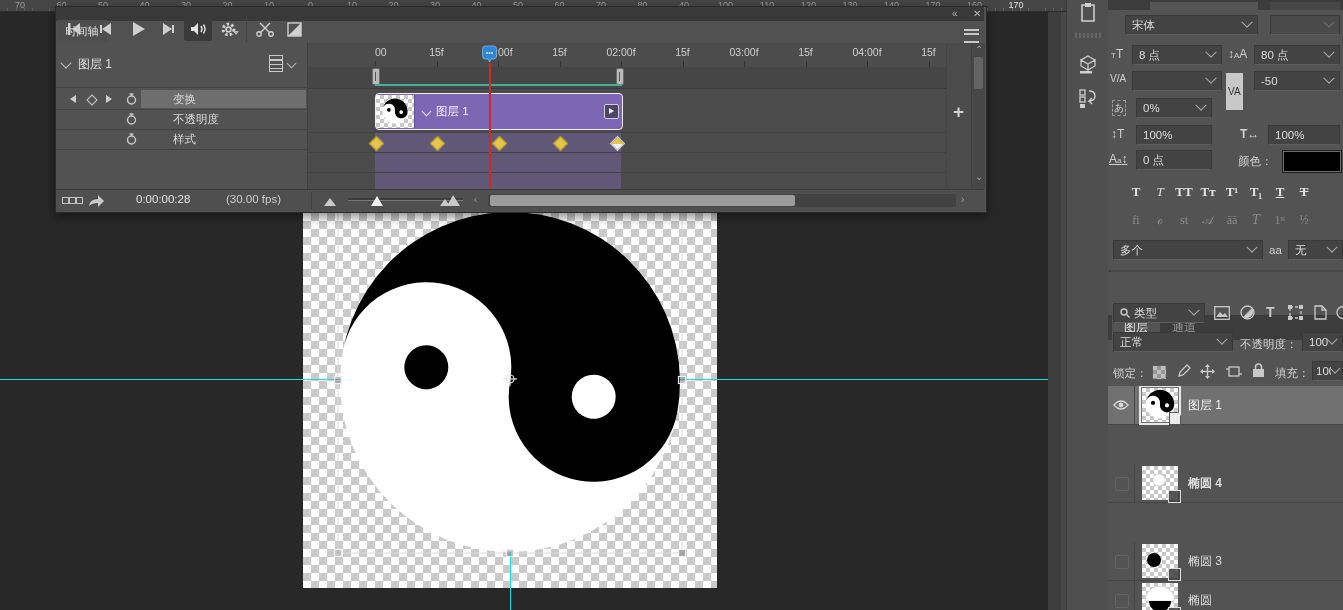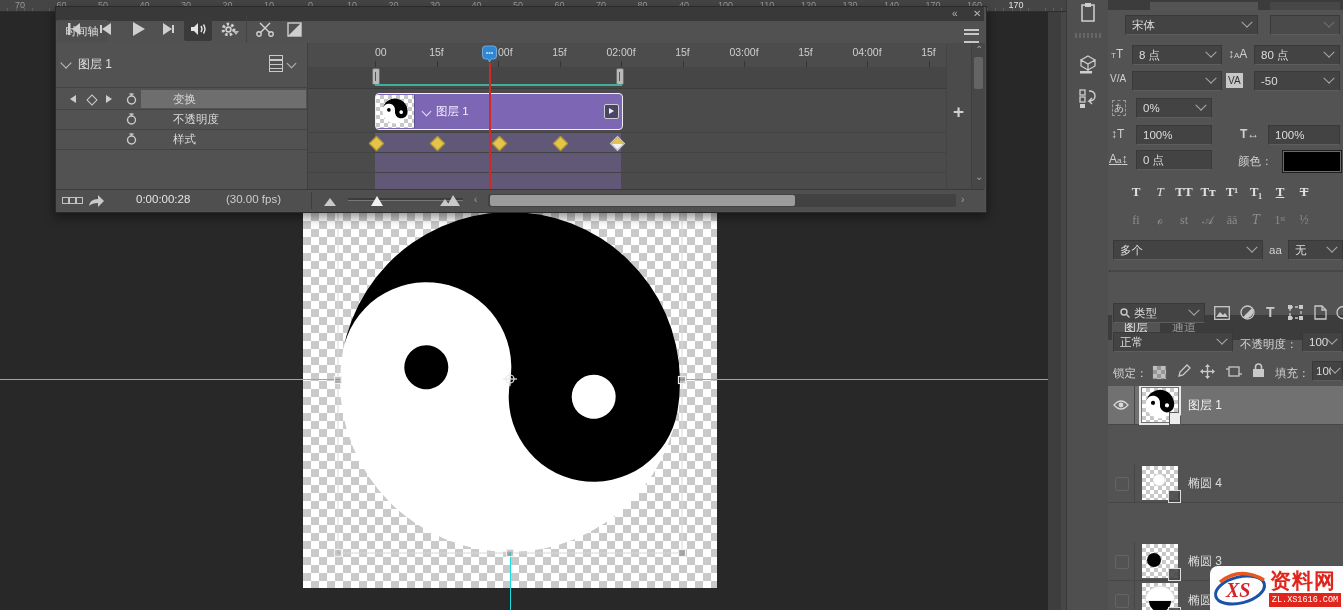--- a/index.html
+++ b/index.html
@@ -455,21 +455,21 @@
     <div class="inp" style="left:146px;top:45px;width:86px">
       <span class="cv">80 点</span>
         <span class="dcaret"></span>
     </div>
 
     <span class="cico" style="left:2px;top:73px;font-size:10px">V/A<br></span>
     <div class="inp" style="left:24px;top:71px;width:90px">
       <span class="cv"></span>
         <span class="dcaret"></span>
     </div>
-    <span class="cico" style="left:118px;top:73px;font-size:10px;background:#c8c8c8;color:#333;padding:2px 2px">VA</span>
+    <span class="cico" style="left:118px;top:73px;font-size:10px;background:#c8c8c8;color:#333;padding:13px 2px">VA</span>
     <div class="inp" style="left:146px;top:71px;width:86px">
       <span class="cv">-50</span>
         <span class="dcaret"></span>
     </div>
 
     <span class="cico" style="left:4px;top:100px;font-size:10px;border:1px dashed #9a9a9a;padding:0 1px">あ</span>
     <div class="inp" style="left:28px;top:98px;width:76px">
       <span class="cv">0%</span>
         <span class="dcaret"></span>
     </div>
@@ -598,21 +598,21 @@
               <g transform="rotate(10 18 17)">
                 <path d="M3,17 A15,15 0 0 1 33,17 A7.5,7.5 0 0 1 18,17 A7.5,7.5 0 0 0 3,17 Z" fill="#000"></path>
                 <circle cx="10.5" cy="17" r="2.2" fill="#000"></circle>
                 <circle cx="25.5" cy="17" r="2.2" fill="#fff"></circle>
               </g>
             </svg>
             <span class="badge-so"></span>
           </div>
           <span class="lname">图层 1</span>
         </div>
-        <div class="layer-row" style="top: 78px;">
+        <div class="layer-row" style="top: 78px; font-weight: bold;">
           <div class="eye-cell">
             <span class="vis-box"></span>
           </div>
           <div class="lthumb checker-sm">
             <svg width="36" height="34" viewBox="0 0 36 34">
               <circle cx="17" cy="14" r="6" fill="#fff" stroke="#d5d5d5" stroke-width="0.8"></circle>
             </svg>
             <span class="badge-shape"></span>
           </div>
           <span class="lname">椭圆 4</span>
@@ -638,23 +638,14 @@
               <path d="M3,18 a15,15 0 0 1 30,0 z" fill="#fff" stroke="#d5d5d5" stroke-width="0.8"></path>
               <path d="M7,18 a11,11 0 0 0 22,0 z" fill="#000"></path>
             </svg>
             <span class="badge-shape"></span>
           </div>
           <span class="lname">椭圆</span>
         </div>
       </div>
   </div>
 
-  <div class="abs" id="watermark">
-    <svg class="abs" style="left:2px;top:4px" width="58" height="38" viewBox="0 0 58 38">
-      <ellipse cx="28" cy="20" rx="25" ry="13" fill="none" stroke="#1a52a8" stroke-width="3" transform="rotate(-14 28 20)"></ellipse>
-      <path d="M8,12 Q28,-4 52,10" fill="none" stroke="#e8581c" stroke-width="3.5"></path>
-      <text x="14" y="27" font-size="20" font-style="italic" font-weight="bold" fill="#d2232a" font-family="Liberation Serif, serif">XS</text>
-    </svg>
-    <div id="wm-brand">资料网</div>
-    <div id="wm-url">ZL.XS1616.COM</div>
-  </div>
 
 </div>
 
 </body></html>

